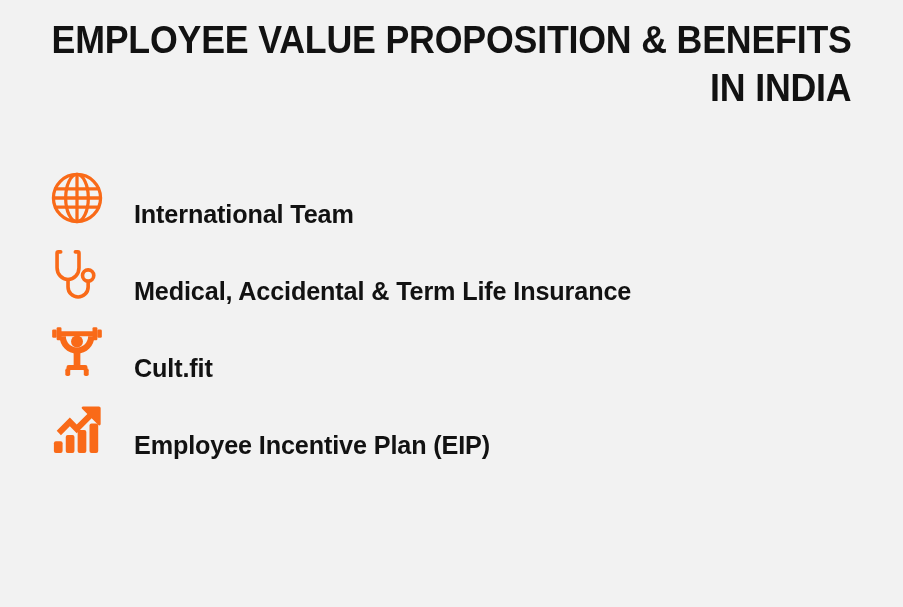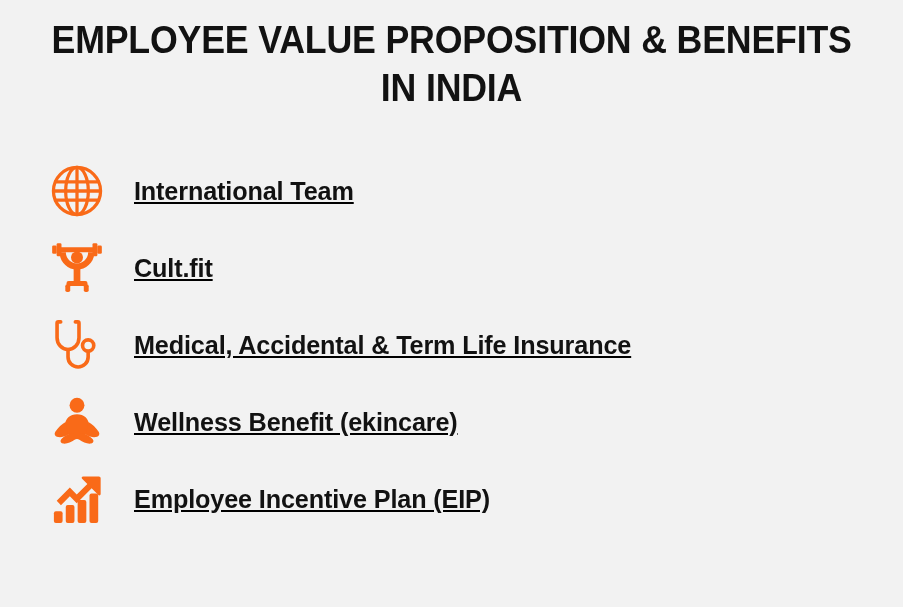--- a/index.html
+++ b/index.html
@@ -20,21 +20,21 @@
     background: #f2f2f2;
     box-sizing: border-box;
   }
 
   
   .title-block {
     position: absolute;
     top: 16px;
     left: 0;
     width: 903px;
-    text-align: center;
+    text-align: right;
     padding: 0 26px;
     box-sizing: border-box;
   }
   .title-line {
     display: block;
     color: #121212;
     font-family: "Liberation Sans Narrow", "Liberation Sans", sans-serif;
     font-weight: 700;
     font-size: 38px;
     line-height: 48px;
@@ -45,25 +45,24 @@
 
   
   .benefits {
     position: absolute;
     top: 152px;
     left: 0;
     width: 903px;
   }
   .benefit-row {
     display: flex;
-    align-items: center;
+    align-items: flex-end;
     height: 77px;
     padding-left: 46px;
     box-sizing: border-box;
-    text-decoration: underline;
   }
   .benefit-icon {
     width: 62px;
     min-width: 62px;
     height: 62px;
     display: flex;
     align-items: center;
     justify-content: center;
     margin-right: 26px;
   }
@@ -109,20 +108,33 @@
           </g>
         </svg>
       </span>
       <span class="benefit-label">International Team</span>
     </div>
 
 
     <div class="benefit-row">
       <span class="benefit-icon">
         <svg viewBox="0 0 64 64" xmlns="http://www.w3.org/2000/svg">
+          <g fill="none" stroke="#F96A18" stroke-width="4" stroke-linecap="round">
+            <path d="M14 6.5h-2.6A1.4 1.4 0 0 0 10 7.9V24c0 7.2 5.4 13 12.1 13S34.2 31.2 34.2 24V7.9a1.4 1.4 0 0 0-1.4-1.4h-2.6"></path>
+            <path d="M22.1 37v8.2c0 6.1 5 11.1 11.1 11.1s11.1-5 11.1-11.1v-5.6"></path>
+            <circle cx="44.3" cy="32.5" r="6.2"></circle>
+          </g>
+        </svg>
+      </span>
+      <span class="benefit-label">Medical, Accidental &amp; Term Life Insurance</span>
+    </div>
+
+    <div class="benefit-row">
+      <span class="benefit-icon">
+        <svg viewBox="0 0 64 64" xmlns="http://www.w3.org/2000/svg">
           <g fill="#F96A18">
 
             <rect x="10" y="9" width="44" height="5.6" rx="1"></rect>
 
             <rect x="9.5" y="4.6" width="5.4" height="14.4" rx="1.4"></rect>
             <rect x="4.6" y="7.2" width="5" height="9.2" rx="1.4"></rect>
 
             <rect x="49.1" y="4.6" width="5.4" height="14.4" rx="1.4"></rect>
             <rect x="54.4" y="7.2" width="5" height="9.2" rx="1.4"></rect>
 
@@ -135,52 +147,20 @@
             <rect x="20.4" y="46.3" width="23.2" height="5.6" rx="2.4"></rect>
 
             <rect x="19.1" y="50" width="5.4" height="8.6" rx="2"></rect>
             <rect x="39.5" y="50" width="5.4" height="8.6" rx="2"></rect>
           </g>
         </svg>
       </span>
       <span class="benefit-label">Cult.fit</span>
     </div>
 
-    <div class="benefit-row">
-      <span class="benefit-icon">
-        <svg viewBox="0 0 64 64" xmlns="http://www.w3.org/2000/svg">
-          <g fill="none" stroke="#F96A18" stroke-width="4" stroke-linecap="round">
-            <path d="M14 6.5h-2.6A1.4 1.4 0 0 0 10 7.9V24c0 7.2 5.4 13 12.1 13S34.2 31.2 34.2 24V7.9a1.4 1.4 0 0 0-1.4-1.4h-2.6"></path>
-            <path d="M22.1 37v8.2c0 6.1 5 11.1 11.1 11.1s11.1-5 11.1-11.1v-5.6"></path>
-            <circle cx="44.3" cy="32.5" r="6.2"></circle>
-          </g>
-        </svg>
-      </span>
-      <span class="benefit-label">Medical, Accidental &amp; Term Life Insurance</span>
-    </div>
-
-    <div class="benefit-row">
-      <span class="benefit-icon">
-        <svg viewBox="0 0 64 64" xmlns="http://www.w3.org/2000/svg">
-          <g fill="#F96A18">
-
-            <circle cx="32" cy="13.5" r="8.2"></circle>
-
-            <path d="M32 23.4c-7.6 0-13.3 4.9-13.3 12.5v6.9c0 1.8 1.4 3.2 3.2 3.2h20.2c1.8 0 3.2-1.4 3.2-3.2v-6.9c0-7.6-5.7-12.5-13.3-12.5z"></path>
-
-            <path d="M19.4 31.9c-3.6 2-8.7 6.3-11.5 11.1-1.2 2.1-.4 4.5 1.9 5.3 3.5 1.2 8.2.4 12.3-2.4l-2.7-14z"></path>
-
-            <path d="M44.6 31.9c3.6 2 8.7 6.3 11.5 11.1 1.2 2.1.4 4.5-1.9 5.3-3.5 1.2-8.2.4-12.3-2.4l2.7-14z"></path>
-
-            <path d="M32 44.2c-8.4 0-14.5 3-17.6 7.2-1.3 1.8-.3 4.1 2 4.4 4.2.6 9.1-1.1 13-4.1 1.6-1.2 3.6-1.2 5.2 0 3.9 3 8.8 4.7 13 4.1 2.3-.3 3.3-2.6 2-4.4-3.1-4.2-9.2-7.2-17.6-7.2z"></path>
-          </g>
-        </svg>
-      </span>
-      <span class="benefit-label">Wellness Benefit (ekincare)</span>
-    </div>
 
     <div class="benefit-row">
       <span class="benefit-icon">
         <svg viewBox="0 0 64 64" xmlns="http://www.w3.org/2000/svg">
           <g fill="#F96A18">
 
             <rect x="6.5" y="45.5" width="9.6" height="13" rx="2.2"></rect>
             <rect x="19.6" y="38.5" width="9.6" height="20" rx="2.2"></rect>
             <rect x="32.7" y="33" width="9.6" height="25.5" rx="2.2"></rect>
             <rect x="45.8" y="26" width="9.6" height="32.5" rx="2.2"></rect>

